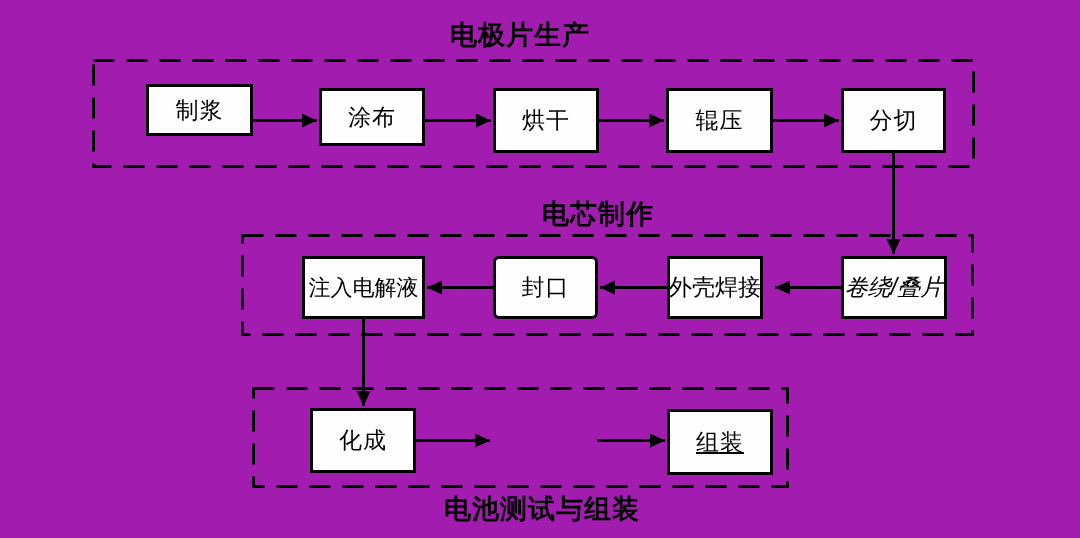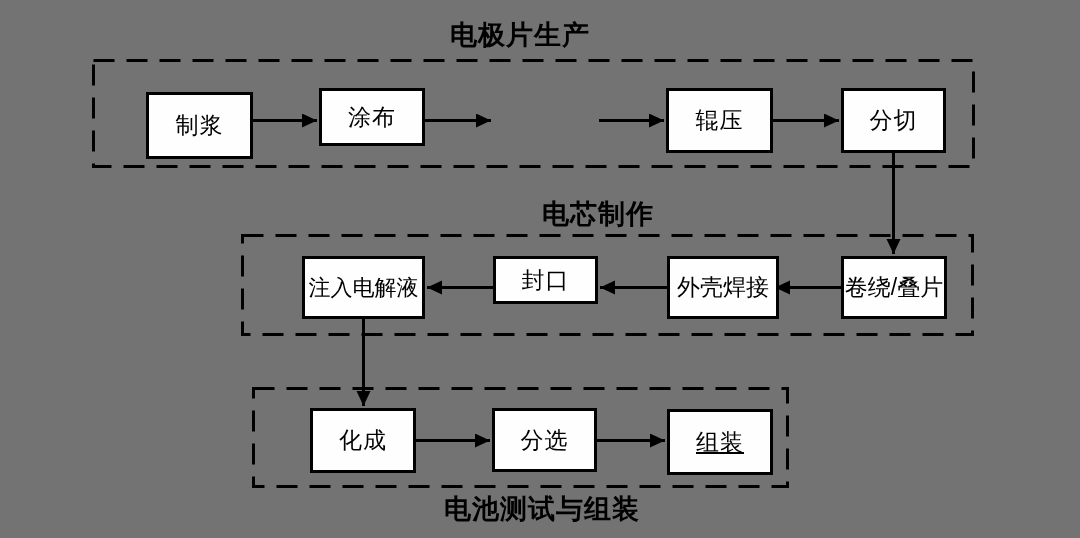--- a/index.html
+++ b/index.html
@@ -1,17 +1,17 @@
 <!DOCTYPE html>
 <html><head>
 <meta charset="utf-8">
 <style>
   html,body{margin:0;padding:0;background:#ffffff;}
   #stage{
-    position:relative;width:1080px;height:538px;background:#737373;
+    position:relative;width:1080px;height:538px;background:#a21caf;
     font-family:"Liberation Sans","DejaVu Sans",sans-serif;overflow:hidden;
   }
   #wires{position:absolute;left:0;top:0;width:1080px;height:538px;}
   .node{
     position:absolute;box-sizing:border-box;border:3px solid #000;background:#fefefe;
     display:flex;align-items:center;justify-content:center;
     font-size:23px;color:#000;white-space:nowrap;letter-spacing:1px;
   }
   .section-label{
     position:absolute;transform:translateX(-50%);white-space:nowrap;
@@ -48,27 +48,27 @@
     <line x1="363.5" y1="319" x2="363.5" y2="406" stroke="#000" stroke-width="3" marker-end="url(#ah)"></line>
 
     <line x1="416" y1="440.5" x2="490" y2="440.5" stroke="#000" stroke-width="3" marker-end="url(#ah)"></line>
     <line x1="597" y1="440.5" x2="665" y2="440.5" stroke="#000" stroke-width="3" marker-end="url(#ah)"></line>
   </svg>
 
   <div class="section-label" style="left:520px;top:17px;">电极片生产</div>
   <div class="section-label" style="left:542px;top:491px;">电池测试与组装</div>
   <div class="section-label" style="left:598px;top:196px;">电芯制作</div>
 
-  <div class="node" style="left:146px;top:92px;width:107px;height:67px;">制浆</div>
+  <div class="node" style="left:146px;top:84px;width:107px;height:52px;">制浆</div>
   <div class="node" style="left:319px;top:88px;width:106px;height:58px;">涂布</div>
+  <div class="node" style="left:493px;top:88px;width:106px;height:65px;">烘干</div>
   <div class="node" style="left:841px;top:88px;width:105px;height:65px;">分切</div>
   <div class="node" style="left:666px;top:88px;width:107px;height:65px;">辊压</div>
 
-  <div class="node" style="left:841px;top:256px;width:106px;height:63px;letter-spacing:0;">卷绕/叠片</div>
-  <div class="node" style="left:667px;top:256px;width:112px;height:63px;letter-spacing:0;">外壳焊接</div>
-  <div class="node" style="left:493px;top:256px;width:105px;height:48px;">封口</div>
+  <div class="node" style="left:841px;top:256px;width:106px;height:63px;letter-spacing:0;font-style:italic;">卷绕/叠片</div>
+  <div class="node" style="left:667px;top:256px;width:96px;height:63px;letter-spacing:0;">外壳焊接</div>
+  <div class="node" style="left:493px;top:256px;width:105px;height:63px;border-radius:6px;">封口</div>
   <div class="node" style="left:302px;top:256px;width:123px;height:63px;letter-spacing:0;font-size:22px;">注入电解液</div>
 
   <div class="node" style="left:310px;top:408px;width:106px;height:65px;text-align:right;">化成</div>
-  <div class="node" style="left:492px;top:408px;width:105px;height:64px;">分选</div>
   <div class="node" style="left:667px;top:409px;width:106px;height:66px;text-decoration:underline;">组装</div>
 
 </div>
 
 </body></html>

